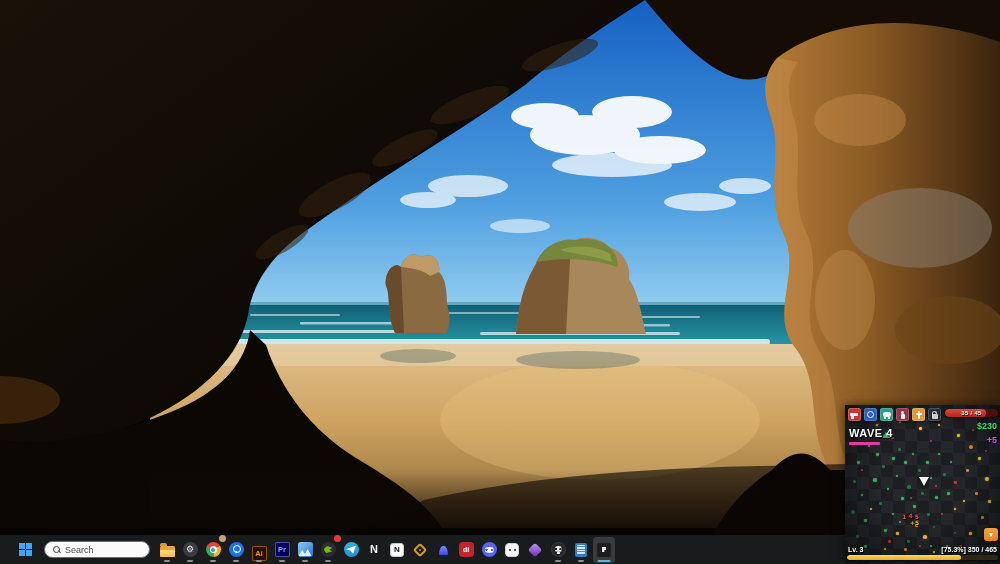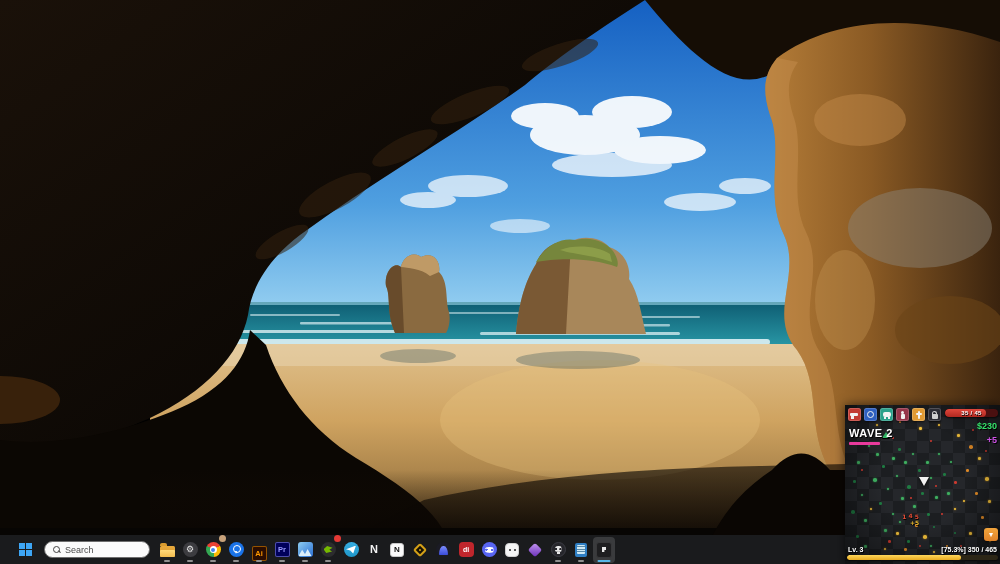--- a/index.html
+++ b/index.html
@@ -479,21 +479,21 @@
             <i style="left:4px;top:3px;width:5px;height:3.5px;background:transparent;border:1.4px solid #cfcfcf;border-bottom:0;border-radius:3px 3px 0 0"></i>
             <i style="left:3.5px;top:6px;width:6px;height:4.5px;border-radius:1px;background:#cfcfcf"></i>
           </span>
         </div>
       <div class="hp-bar">
           <div class="hp-fill" id="hp-fill" style="width: 78%;"></div>
         </div>
       <div class="hp-text">35 / 45</div>
       <div class="money">$230</div>
       <div class="harvest">+5</div>
-      <div class="wave">WAVE 2</div>
+      <div class="wave">WAVE 4</div>
       <div class="wave-underline"></div>
       <button class="collapse-btn">▾</button>
       <div class="lv">Lv. 3</div>
       <div class="xp-txt">[75.3%] 350 / 465</div>
       <div class="xp-bar">
           <div class="xp-fill" id="xp-fill" style="width: 75.3%;"></div>
         </div>
     </div>
   </div>
 

